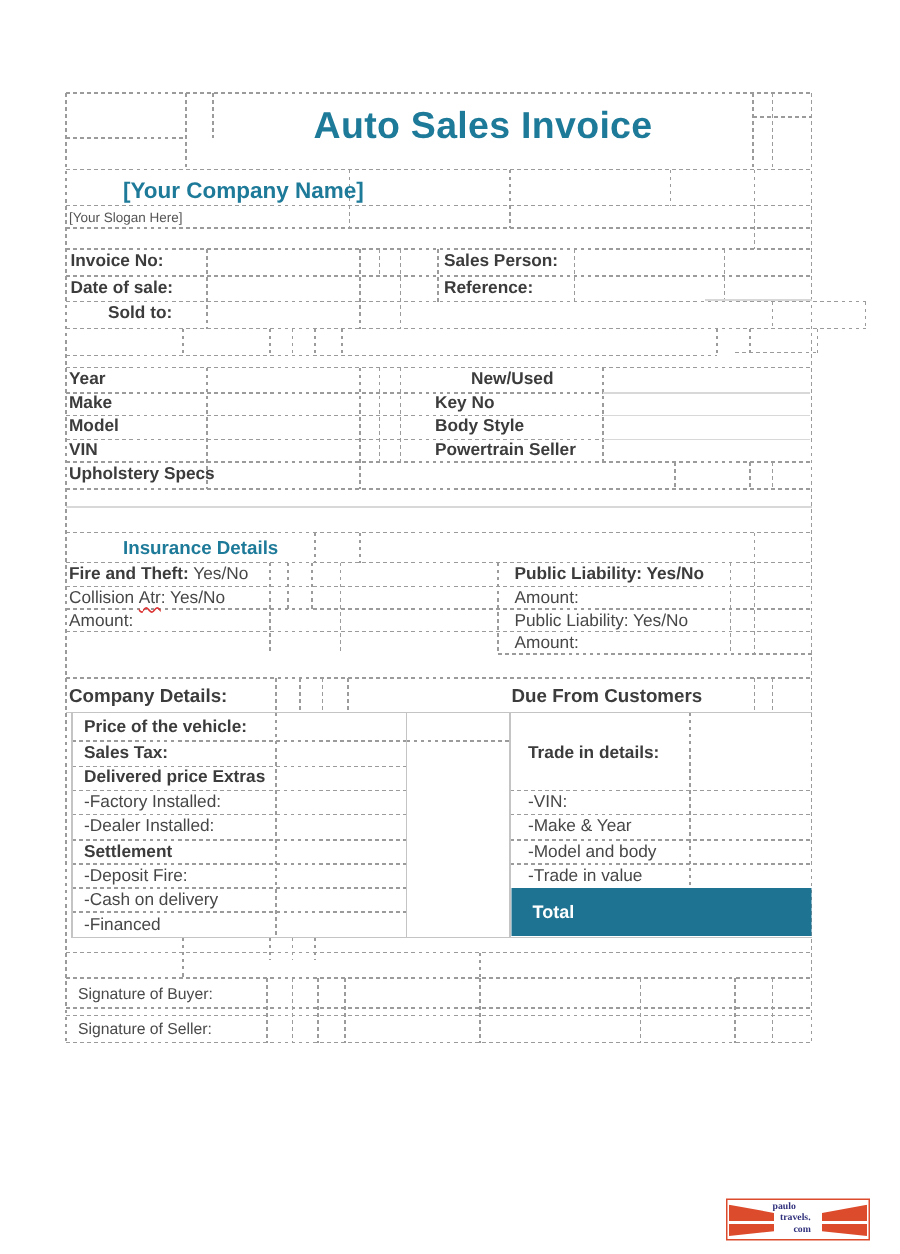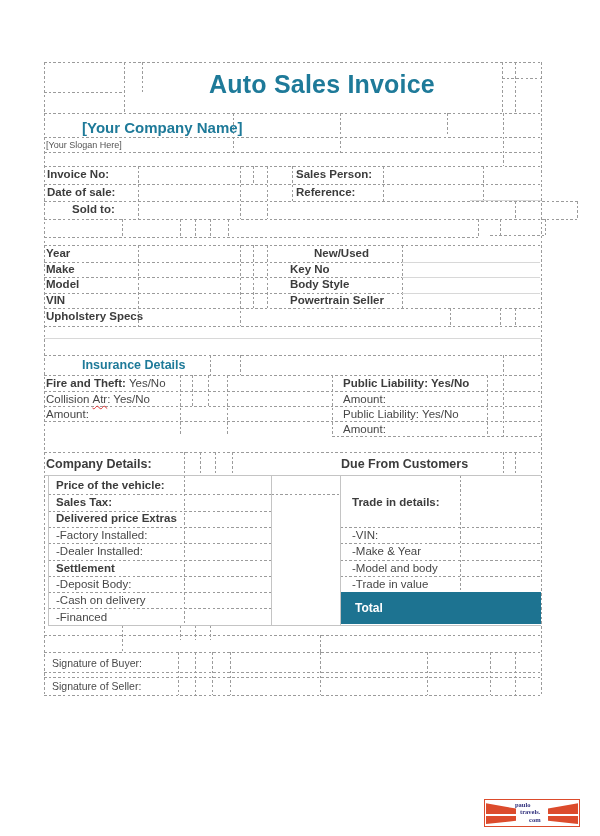--- a/index.html
+++ b/index.html
@@ -211,21 +211,21 @@
 
 <div class="abs sec" style="left:46px;top:458px;color:var(--txt);">Company Details:</div>
 <div class="abs sec" style="left:341px;top:458px;color:var(--txt);">Due From Customers</div>
 
 <div class="abs lbl" style="left:56px;top:480px;">Price of the vehicle:</div>
 <div class="abs lbl" style="left:56px;top:497px;">Sales Tax:</div>
 <div class="abs lbl" style="left:56px;top:513px;">Delivered price Extras</div>
 <div class="abs reg" style="left:56px;top:530px;">-Factory Installed:</div>
 <div class="abs reg" style="left:56px;top:546px;">-Dealer Installed:</div>
 <div class="abs lbl" style="left:56px;top:563px;">Settlement</div>
-<div class="abs reg" style="left:56px;top:579px;">-Deposit Body:</div>
+<div class="abs reg" style="left:56px;top:579px;">-Deposit Fire:</div>
 <div class="abs reg" style="left:56px;top:595px;">-Cash on delivery</div>
 <div class="abs reg" style="left:56px;top:612px;">-Financed</div>
 
 <div class="abs lbl" style="left:352px;top:497px;">Trade in details:</div>
 <div class="abs reg" style="left:352px;top:530px;">-VIN:</div>
 <div class="abs reg" style="left:352px;top:546px;">-Make &amp; Year</div>
 <div class="abs reg" style="left:352px;top:563px;">-Model and body</div>
 <div class="abs reg" style="left:352px;top:579px;">-Trade in value</div>
 
 <div id="totalbar">

